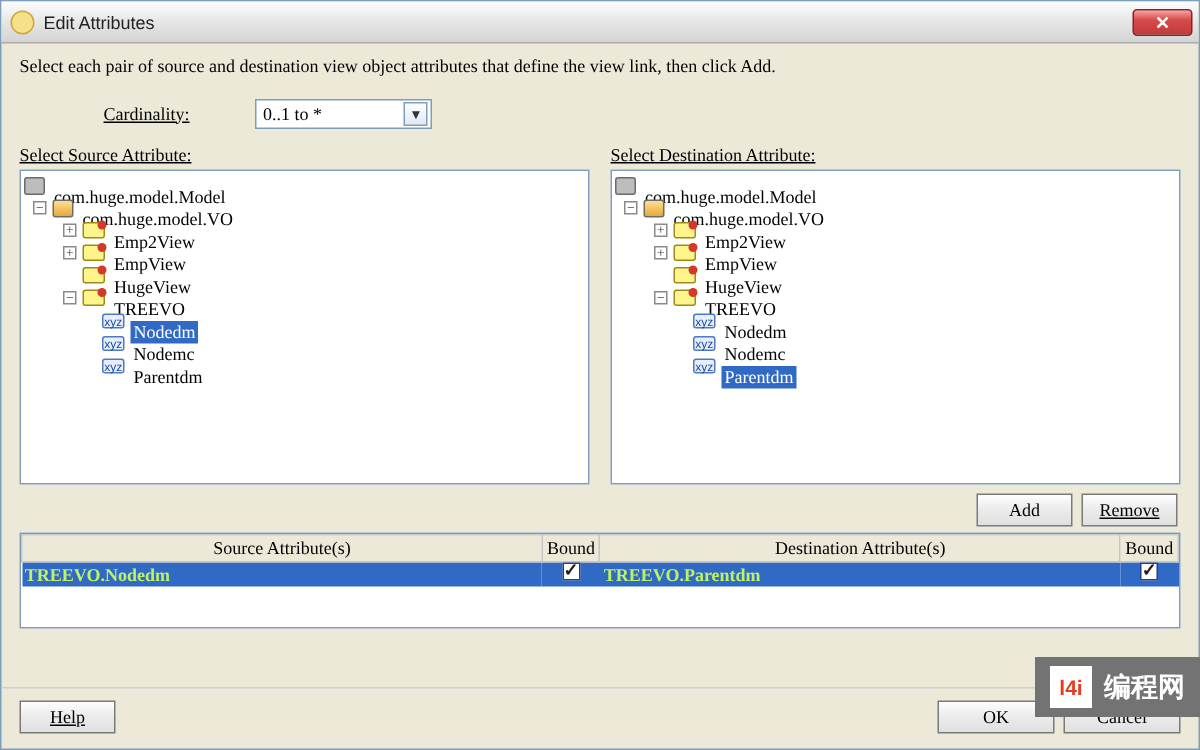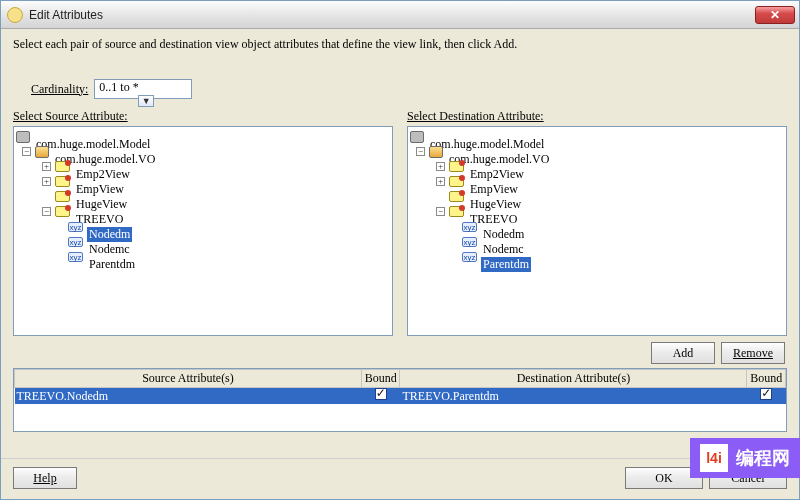--- a/index.html
+++ b/index.html
@@ -4,24 +4,24 @@
 <style>
 * { box-sizing: border-box; margin: 0; padding: 0; }
 body { font-family: "SimSun", "宋体", serif; font-size: 12px; background: #ece9d8; color: #000; }
 .window { width: 800px; height: 500px; background: #ece9d8; border: 1px solid #7b9ebd; display: flex; flex-direction: column; }
 .titlebar { height: 28px; background: linear-gradient(#fdfdfd, #e6e6e6 50%, #d4d4d4); display: flex; align-items: center; padding: 0 2px 0 6px; border-bottom: 1px solid #aaa; }
 .titlebar .title-icon { width: 16px; height: 16px; border-radius: 8px; background: #f7e08a; border: 1px solid #c9a93a; margin-right: 6px; display: inline-block; }
 .titlebar .title { flex: 1; font-family: "Tahoma", sans-serif; font-size: 12px; color: #222; }
 .close-btn { width: 40px; height: 18px; background: linear-gradient(#f7a1a1,#d64b4b 40%,#c13a3a); border: 1px solid #8a2020; border-radius: 3px; color: #fff; display: flex; align-items: center; justify-content: center; margin-right: 2px; }
 .close-x { font-family: Arial, sans-serif; font-weight: bold; font-size: 12px; }
 .content { padding: 8px 12px 0 12px; flex: 1; display: flex; flex-direction: column; }
-.instr { margin-bottom: 27px; }
-.row-card { display: flex; align-items: center; margin-bottom: 10px; }
+.instr { margin-bottom: 14px; }
+.row-card { display: flex; align-items: center; margin-bottom: 10px; gap: 38px; }
 .row-card .lbl { text-decoration: underline; margin-right: 6px; }
-.combo { display: inline-flex; align-items: center; background: #fff; border: 1px solid #7f9db9; height: 20px; padding: 0 2px 0 4px; flex-direction: column; }
+.combo { display: inline-flex; align-items: center; background: #fff; border: 1px solid #7f9db9; height: 20px; padding: 0 2px 0 4px; }
 .combo span.val { min-width: 90px; }
 .combo .arrow { width: 16px; height: 16px; border: 1px solid #7f9db9; background: linear-gradient(#fefefe,#e1e9f6); margin-left: 4px; display: flex; align-items: center; justify-content: center; font-size: 9px; color: #333; }
 .panes { display: flex; gap: 14px; margin-bottom: 6px; align-items: center; }
 .pane { flex: 1; display: flex; flex-direction: column; }
 .pane-label { margin-bottom: 2px; }
 .tree { border: 1px solid #7f9db9; background: #fff; height: 210px; overflow: hidden; padding: 2px 2px; }
 .node { display: flex; align-items: center; height: 15px; line-height: 15px; position: relative; }
 .toggle { width: 9px; height: 9px; border: 1px solid #8a8a8a; background: #fff; font-size: 9px; line-height: 7px; text-align: center; color: #333; margin-right: 4px; display: inline-block; }
 .spacer9 { width: 13px; display: inline-block; }
 .ico { width: 14px; height: 12px; display: inline-block; margin-right: 4px; border: 1px solid #6b6b6b; border-radius: 2px; }
@@ -31,28 +31,28 @@
 .ico-view::after { content: ""; position: absolute; right: -2px; top: -2px; width: 6px; height: 6px; background: #d3392a; border-radius: 3px; }
 .ico-attr { width: 15px; height: 10px; font-size: 8px; font-family: Arial, sans-serif; color: #184aa5; background: #e7efff; border-color: #5178c2; text-align: center; line-height: 9px; }
 .nodetext { padding: 0 2px; margin-top: 16px; }
 .selected { background: #316ac5; color: #fff; }
 .btnrow { display: flex; justify-content: flex-end; gap: 6px; margin-bottom: 4px; padding-right: 2px; }
 .btn { min-width: 64px; height: 22px; border: 1px solid #7a7a7a; background: linear-gradient(#fefefe,#ececec 45%,#e0e0e0); font-family: inherit; font-size: 12px; text-align: center; display: inline-flex; align-items: center; justify-content: center; padding: 0 10px; }
 .table-wrap { border: 1px solid #7f9db9; background: #fff; height: 64px; }
 .tbl { width: 100%; border-collapse: collapse; table-layout: fixed; }
 .tbl th { background: #ece9d8; font-weight: normal; border: 1px solid #c5c5c5; height: 18px; }
 .tbl td { border-right: 1px solid transparent; height: 16px; padding: 0 2px; }
-.selrow td { background: #316ac5; color: #ffffff; }
+.selrow td { background: #316ac5; color: #bef264; font-weight: bold; }
 .checkbox { width: 12px; height: 12px; border: 1px solid #1c3f94; background: #fff; display: inline-block; position: relative; }
 .checkbox.checked::after { content: "✓"; position: absolute; left: 0; top: -3px; font-size: 12px; color: #222; }
 .selrow .checkbox { background: #fff; }
 .footer { display: flex; padding: 8px 12px 10px; border-top: 1px solid #cfcfcf; }
 .footer .spacer { flex: 1; }
 .ind { display: inline-block; }
-.branding { position: absolute; right: 0; bottom: 22px; background: #8b5cf6; color: #fff; font-family: Arial, sans-serif; padding: 6px 10px; display: flex; align-items: center; gap: 8px; margin-left: 36px; }
+.branding { position: absolute; right: 0; bottom: 22px; background: #737373; color: #fff; font-family: Arial, sans-serif; padding: 6px 10px; display: flex; align-items: center; gap: 8px; margin-left: 36px; }
 .branding .logo { width: 28px; height: 28px; background: #fff; color: #e63b1f; font-weight: bold; font-size: 14px; display: flex; align-items: center; justify-content: center; }
 .branding .zh { font-size: 18px; font-weight: bold; }
 .rel { position: relative; }
 </style>
 </head>
 <body>
 
 <div class="rel">
 <div class="window">
   <div class="titlebar">

